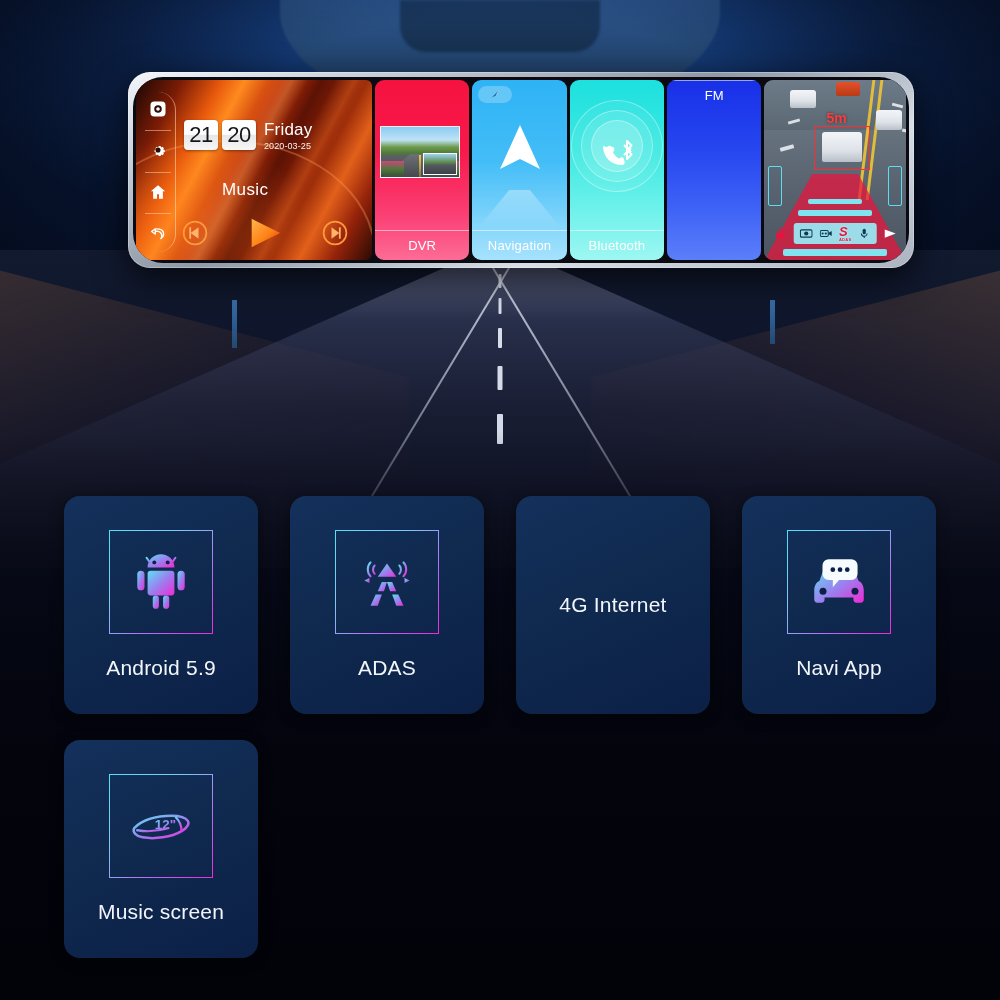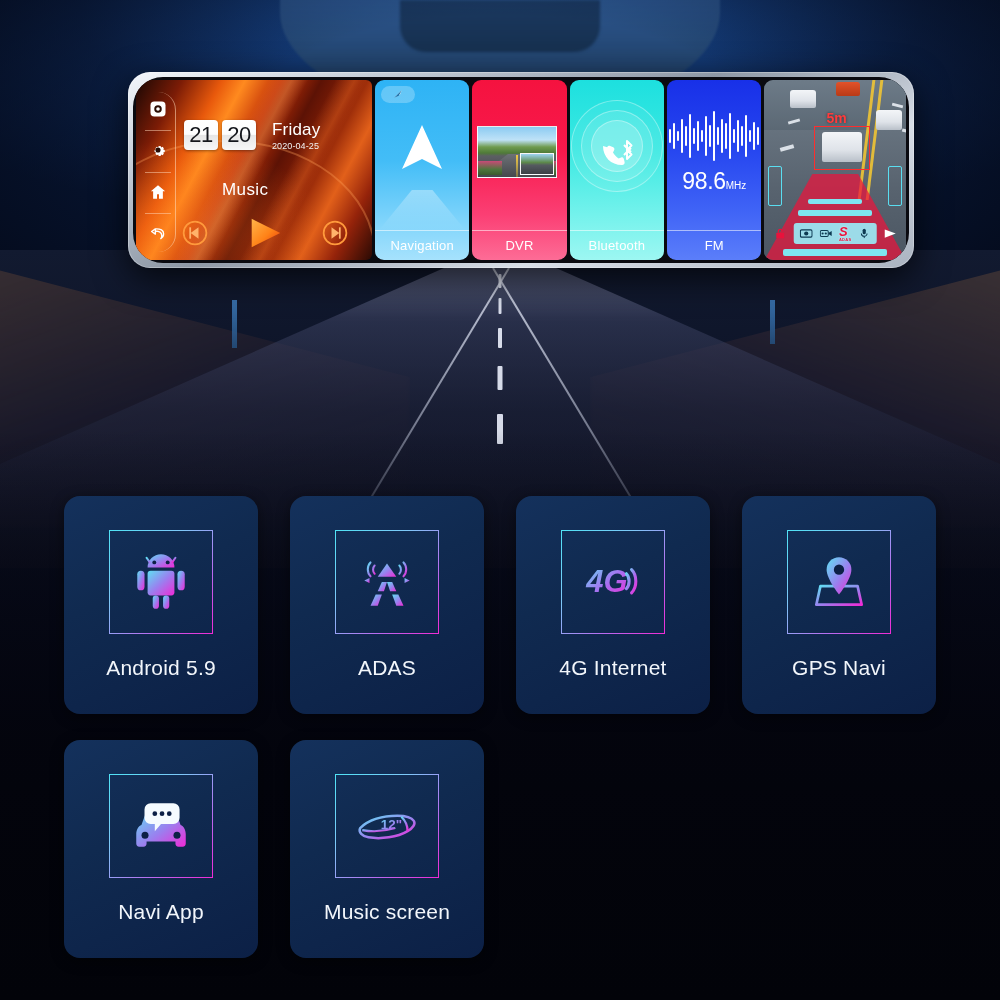--- a/index.html
+++ b/index.html
@@ -184,21 +184,21 @@
   }
   .flip {
     width: 34px; height: 30px;
     background: linear-gradient(180deg, #ffffff 0%, #fdfdfd 48%, #e6e6e6 50%, #f7f7f7 100%);
     border-radius: 4px;
     display: flex; align-items: center; justify-content: center;
     font-size: 22px; font-weight: 400; color: #15171c;
     letter-spacing: -.5px;
     box-shadow: 0 1px 3px rgba(0,0,0,.4);
   }
-  .daywrap { margin-left: 12px; padding-top: 1px; }
+  .daywrap { margin-left: 4px; padding-top: 1px; }
   .dayname { font-size: 17px; color: #fff; line-height: 1; letter-spacing: .2px; }
   .datestr { font-size: 9px; color: #f3f3f3; margin-top: 3px; letter-spacing: .1px; }
 
   .music-label {
     position: absolute; left: 86px; top: 100px;
     font-size: 17px; color: #fff; letter-spacing: .4px;
   }
   .transport {
     position: absolute; left: 44px; top: 133px;
     width: 170px;
@@ -472,21 +472,21 @@
               <path d="M8.5 6.5v2.8c5.2.1 8.5 2 8.5 6.2 0 1.6-.5 3-1.3 4 2.3-1.3 3.8-3.6 3.8-6.4 0-4.6-4.1-7-11-6.6zm0 0L3.5 10l5 3.5z" fill="none" stroke="#fff" stroke-width="1.8" stroke-linejoin="round"></path>
             </svg>
         </div>
       </div>
 
       <div class="clock-row">
         <div class="flip">21</div>
         <div class="flip">20</div>
         <div class="daywrap">
           <div class="dayname">Friday</div>
-          <div class="datestr">2020-04-25</div>
+          <div class="datestr">2020-03-25</div>
         </div>
       </div>
 
       <div class="music-label">Music</div>
 
       <div class="transport">
         <div class="tbtn">
           <svg viewBox="0 0 32 32" aria-hidden="true">
               <circle cx="16" cy="16" r="13" fill="none" stroke="#ff9a3c" stroke-width="2"></circle>
               <path d="M20 9.5v13L11 16z" fill="#ffb36b"></path>
@@ -509,97 +509,67 @@
           <svg viewBox="0 0 32 32" aria-hidden="true">
               <circle cx="16" cy="16" r="13" fill="none" stroke="#ff9a3c" stroke-width="2"></circle>
               <path d="M12 9.5v13L21 16z" fill="#ffb36b"></path>
               <rect x="20.5" y="9.5" width="2" height="13" fill="#ffb36b"></rect>
             </svg>
         </div>
       </div>
     </div>
 
     <div class="tiles">
+
+      <div class="tile t-dvr">
+        <div class="tile-body">
+          <div class="dvr-photo">
+            <div class="dvr-road"></div>
+            <div class="dvr-line"></div>
+            <div class="dvr-flowers-l"></div>
+            <div class="dvr-flowers-r"></div>
+            <div class="dvr-pip"></div>
+          </div>
+        </div>
+        <div class="tile-label">DVR</div>
+      </div>
 
       <div class="tile t-nav">
         <div class="tile-body">
           <div class="nav-badge">
             <svg viewBox="0 0 24 24" aria-hidden="true">
                 <path d="M4 18 L18 4 L14.5 12.5 Z" fill="#fff"></path>
                 <path d="M4 18 L12.5 14.5 L18 4 Z" fill="#1b6fa8"></path>
               </svg>
           </div>
           <svg class="nav-arrow" viewBox="0 0 46 52">
             <path d="M23 2 L43 46 L23 36 L3 46 Z" fill="#ffffff"></path>
           </svg>
           <div class="nav-beam"></div>
         </div>
         <div class="tile-label">Navigation</div>
       </div>
 
-      <div class="tile t-dvr">
-        <div class="tile-body">
-          <div class="dvr-photo">
-            <div class="dvr-road"></div>
-            <div class="dvr-line"></div>
-            <div class="dvr-flowers-l"></div>
-            <div class="dvr-flowers-r"></div>
-            <div class="dvr-pip"></div>
-          </div>
-        </div>
-        <div class="tile-label">DVR</div>
-      </div>
-
       <div class="tile t-bt">
         <div class="tile-body">
           <div class="bt-rings">
             <div class="ring r1"></div>
             <div class="ring r2"></div>
             <div class="ring r3"></div>
           </div>
           <svg class="bt-glyph" viewBox="0 0 40 36">
             <path d="M6 9c0 11 8 19 19 19 2 0 3-1.6 2.6-3l-.8-3.2c-.3-1.2-1.5-1.8-2.6-1.4l-2.6 1c-2.3-1.6-4.2-3.5-5.6-6l1.2-2.4c.5-1 .1-2.3-1-2.8L13.2 9C12 8.4 10.6 9 10.2 10.2z" fill="#fff"></path>
             <path d="M30 4v9l4.5-4.5L30 4zm0 9v9l4.5-4.5L30 13z" fill="none" stroke="#fff" stroke-width="2" stroke-linejoin="round"></path>
             <path d="M27 8l7 7M27 18l7-7" stroke="#fff" stroke-width="2" fill="none"></path>
           </svg>
         </div>
         <div class="tile-label">Bluetooth</div>
       </div>
 
       <div class="tile t-fm">
-        <div class="tile-body">
-          <div class="fm-wave">
-            <i style="height:14px"></i>
-              <i style="height:26px"></i>
-              <i style="height:10px"></i>
-            <i style="height:34px"></i>
-              <i style="height:20px"></i>
-              <i style="height:44px"></i>
-            <i style="height:16px"></i>
-              <i style="height:30px"></i>
-              <i style="height:12px"></i>
-            <i style="height:40px"></i>
-              <i style="height:22px"></i>
-              <i style="height:50px"></i>
-            <i style="height:18px"></i>
-              <i style="height:34px"></i>
-              <i style="height:26px"></i>
-            <i style="height:46px"></i>
-              <i style="height:14px"></i>
-              <i style="height:32px"></i>
-            <i style="height:20px"></i>
-              <i style="height:42px"></i>
-              <i style="height:12px"></i>
-            <i style="height:28px"></i>
-              <i style="height:18px"></i>
-          </div>
-          <div class="fm-freq">
-            <span>98.6</span><span class="fm-unit">MHz</span>
-          </div>
-        </div>
         <div class="tile-label">FM</div>
       </div>
 
       <div class="tile t-adas">
         <div class="adas-scene">
           <div class="adas-sky"></div>
           <div class="adas-asphalt"></div>
 
           <div class="adas-yellow" style="right:30px;top:0;width:3px;height:120px;transform:skewX(-7deg);"></div>
           <div class="adas-yellow" style="right:38px;top:0;width:3px;height:120px;transform:skewX(-7deg);"></div>
@@ -716,53 +686,23 @@
         <path d="M27 32h5l-3 9h-6z" fill="url(#g3)"></path>
         <path d="M21 44h6l-4 11h-7z" fill="url(#g3)"></path>
         <path d="M37 32h-5l3 9h6z" fill="url(#g3)"></path>
         <path d="M43 44h-6l4 11h7z" fill="url(#g3)"></path>
       </svg>
     </div>
     <div class="flabel">ADAS</div>
   </div>
 
   <div class="fcard">
-    <div class="ficon">
-      <svg viewBox="0 0 64 64" aria-hidden="true">
-        <defs>
-            <linearGradient id="g4" x1="0" y1="0" x2="1" y2="1">
-              <stop offset="0" stop-color="#5fe0f3"></stop>
-              <stop offset="55%" stop-color="#a96cf0"></stop>
-              <stop offset="100%" stop-color="#f02ad6"></stop>
-            </linearGradient>
-          </defs>
-        <text x="6" y="42" font-family="Liberation Sans, sans-serif" font-size="30" font-weight="bold" font-style="italic" fill="url(#g4)">4G</text>
-        <path d="M45 24c3.5 3.5 3.5 11 0 14.5M50 20c5.5 5.5 5.5 17 0 22.5" fill="none" stroke="url(#g4)" stroke-width="3" stroke-linecap="round"></path>
-      </svg>
-    </div>
     <div class="flabel">4G Internet</div>
   </div>
 
-  <div class="fcard">
-    <div class="ficon">
-      <svg viewBox="0 0 64 64" aria-hidden="true">
-        <defs>
-            <linearGradient id="g5" x1="0" y1="0" x2="1" y2="1">
-              <stop offset="0" stop-color="#5fe0f3"></stop>
-              <stop offset="55%" stop-color="#9a80ef"></stop>
-              <stop offset="100%" stop-color="#f02ad6"></stop>
-            </linearGradient>
-          </defs>
-        <path d="M14 36h36l4 18H10z" fill="none" stroke="url(#g5)" stroke-width="2.6" stroke-linejoin="round"></path>
-        <path d="M32 8a12 12 0 00-12 12c0 9 12 24 12 24s12-15 12-24A12 12 0 0032 8z" fill="url(#g5)"></path>
-        <circle cx="32" cy="20" r="5" fill="#0c2046"></circle>
-      </svg>
-    </div>
-    <div class="flabel">GPS Navi</div>
-  </div>
 
 
   <div class="fcard">
     <div class="ficon">
       <svg viewBox="0 0 64 64" aria-hidden="true">
         <defs>
             <linearGradient id="g7" x1="0" y1="0" x2="1" y2="1">
               <stop offset="0" stop-color="#5fe0f3"></stop>
               <stop offset="55%" stop-color="#9a80ef"></stop>
               <stop offset="100%" stop-color="#f02ad6"></stop>

